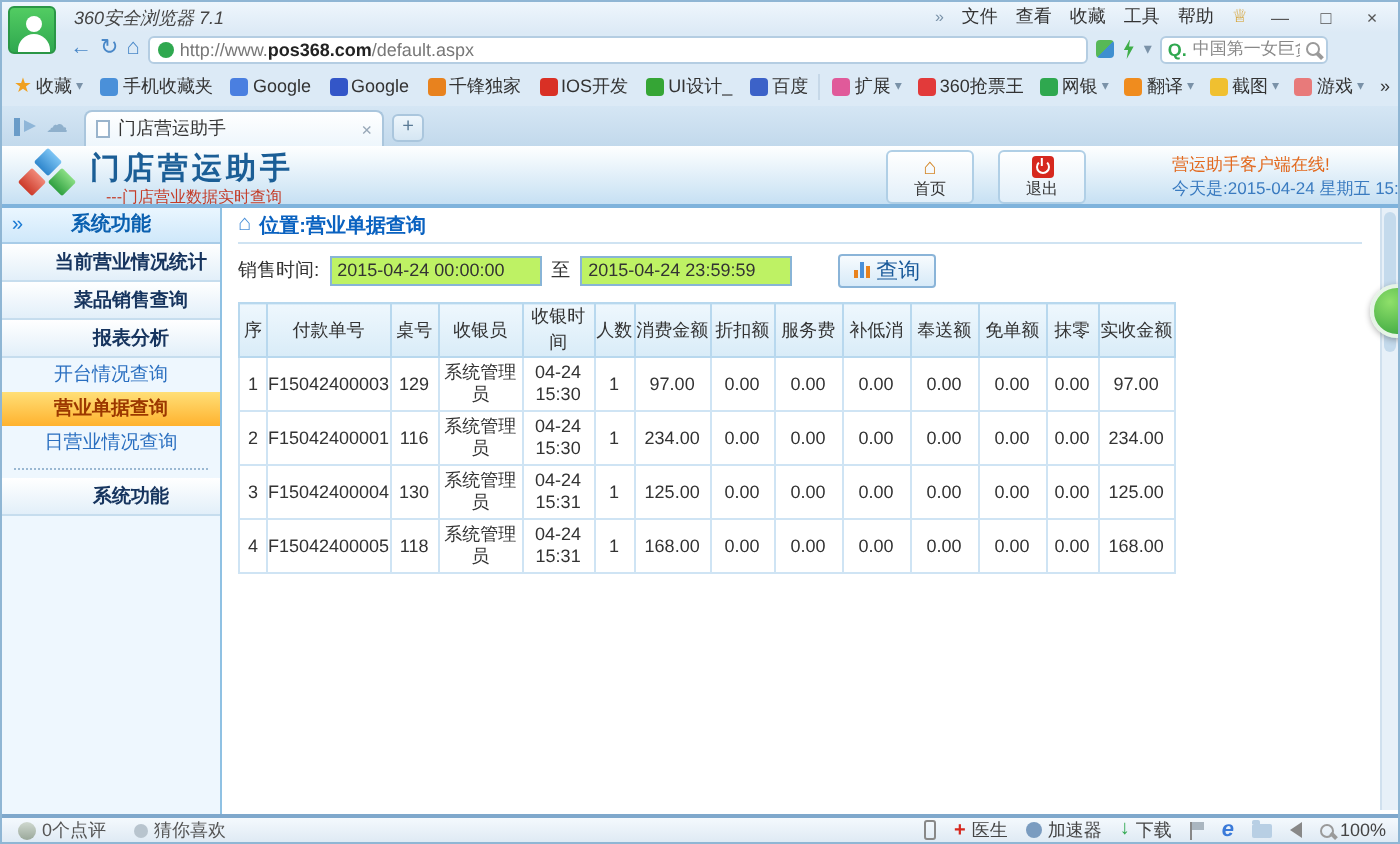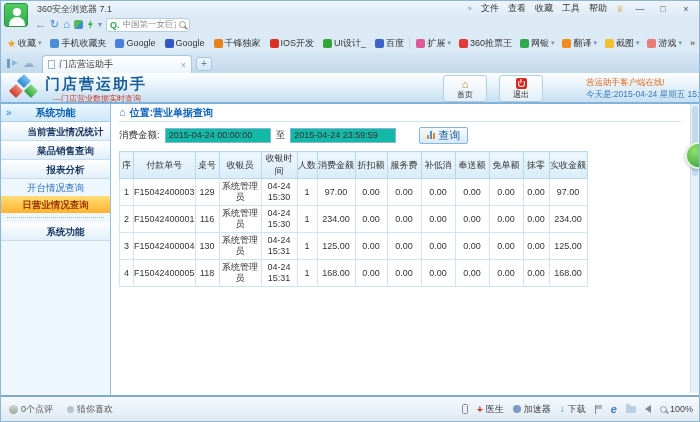--- a/index.html
+++ b/index.html
@@ -1,21 +1,21 @@
 <!DOCTYPE html>
 <html><head>
 <meta charset="utf-8">
 <style>
   html,body{margin:0;padding:0;background:#666;}
   *{box-sizing:border-box;font-family:"Liberation Sans","DejaVu Sans",sans-serif;}
   #win{position:relative;width:700px;height:422px;background:#dceaf6;overflow:hidden;border:1px solid #8fb6d4;display:flex;flex-direction:column;}
 
   
   .titlebar{height:15px;background:linear-gradient(#eef6fc,#ddeaf6);display:flex;align-items:center;position:relative;}
-  .win-title{position:absolute;left:36px;top:2px;font-size:9px;color:#444;}
+  .win-title{position:absolute;left:36px;top:2px;font-size:9px;color:#444;font-style:italic;}
   .menu-wrap{margin-left:auto;display:flex;align-items:center;gap:9px;padding-right:6px;font-size:9px;color:#333;}
   .menu-item{cursor:pointer;}
   .crown{color:#d49a20;font-size:9px;}
   .winbtn{font-size:9px;color:#555;width:14px;text-align:center;cursor:pointer;}
   .avatar{position:absolute;left:3px;top:2px;width:24px;height:24px;border-radius:3px;background:linear-gradient(#52cc62,#2fa84f);z-index:30;border:1px solid #2a9646;}
   .avatar::before{content:'';position:absolute;left:8px;top:4px;width:8px;height:8px;border-radius:50%;background:#fff;}
   .avatar::after{content:'';position:absolute;left:4px;top:13px;width:16px;height:9px;border-radius:8px 8px 0 0;background:#fff;}
 
   
   .addrbar{height:17px;display:flex;align-items:center;padding-left:34px;gap:4px;}
@@ -83,39 +83,39 @@
   .sb-group{height:19px;line-height:19px;text-align:center;font-weight:bold;color:#16345e;background:linear-gradient(#ffffff,#e2eff9);border-bottom:1px solid #c6ddee;font-size:9.5px;cursor:pointer;padding-left:20px;}
   .sb-item{height:17px;line-height:17px;text-align:center;color:#2a6fc0;font-size:9.5px;cursor:pointer;}
   .sb-selected{height:17px;line-height:17px;text-align:center;color:#9c3800;font-weight:bold;background:linear-gradient(#ffdf77,#ffb22e);font-size:9.5px;cursor:pointer;}
   .sb-sep{height:5px;border-bottom:1px dotted #9ab8d2;margin:0 6px 4px;}
 
   .main{flex:1;position:relative;padding:0 18px 0 8px;min-width:0;}
   .breadcrumb{height:18px;display:flex;align-items:center;gap:4px;border-bottom:1px solid #cfe3f2;}
   .bc-home{color:#4a90d9;font-size:11px;line-height:11px;}
   .bc-text{font-size:10px;font-weight:bold;color:#0a62c0;}
   .queryrow{height:24px;display:flex;align-items:center;gap:5px;font-size:9.5px;color:#333;margin-top:1px;}
-  .qinput{width:106px;height:15px;border:1px solid #88b4d6;font-size:9px;padding:0 3px;color:#333;background:#14b8a6;}
+  .qinput{width:106px;height:15px;border:1px solid #88b4d6;font-size:9px;padding:0 3px;color:#333;background:#bef264;}
   .qbtn{height:17px;padding:0 7px;background:linear-gradient(#f7fbfe,#d7eaf8);border:1px solid #8ab4d8;border-radius:2px;font-size:11px;color:#1a5a9a;display:flex;align-items:center;gap:3px;cursor:pointer;margin-left:18px;}
   .chart-ic{display:inline-flex;align-items:flex-end;gap:1px;height:8px;}
   .chart-ic i{width:2px;background:#e8821e;display:block;}
   .chart-ic i:nth-child(1){height:4px;}
   .chart-ic i:nth-child(2){height:8px;background:#4a90d9;}
   .chart-ic i:nth-child(3){height:6px;}
 
   table.orders{border-collapse:collapse;table-layout:fixed;margin-top:4px;}
   table.orders th{height:15px;background:linear-gradient(#eef7fd,#d9ecf8);border:1px solid #b8d8ee;font-size:9px;font-weight:normal;color:#333;padding:0;}
   table.orders td{height:27px;border:1px solid #cfe4f4;font-size:9px;color:#333;text-align:center;padding:0;background:#fff;line-height:11px;}
   table.orders tr.total-row td{height:16px;background:#eef6fc;color:#1a1acc;font-weight:bold;}
 
   .scrolltrack{position:absolute;right:0;top:0;bottom:2px;width:9px;background:#e7f0f8;border-left:1px solid #d0e0ee;}
   .scrollthumb{position:absolute;left:1px;right:1px;top:2px;height:70px;background:#c4daec;border-radius:3px;}
   .floatball{position:absolute;right:-13px;top:38px;width:27px;height:27px;border-radius:50%;background:radial-gradient(circle at 35% 30%,#8fe06a,#2f9e3a);border:2px solid #e6f4e6;box-shadow:0 1px 3px rgba(0,0,0,.3);cursor:pointer;}
 
   
-  .statusbar{height:26px;background:linear-gradient(#f4f9fd,#dfeaf4);border-top:2px solid #7fa8cc;display:flex;align-items:center;padding:0 6px 0 8px;font-size:9px;color:#555;}
+  .statusbar{height:14px;background:linear-gradient(#f4f9fd,#dfeaf4);border-top:2px solid #7fa8cc;display:flex;align-items:center;padding:0 6px 0 8px;font-size:9px;color:#555;}
   .stat-left{display:flex;align-items:center;gap:14px;}
   .stat-item{display:flex;align-items:center;gap:3px;cursor:pointer;}
   .rev-ic{width:9px;height:9px;border-radius:50%;background:linear-gradient(#cfd8cf,#9aa89a);}
   .sug-ic{width:7px;height:7px;border-radius:50%;background:#b8c4ce;}
   .stat-right{margin-left:auto;display:flex;align-items:center;gap:9px;color:#444;}
   .phone-ic{width:6px;height:10px;border:1px solid #888;border-radius:1.5px;}
   .cross-ic{color:#d6281e;font-weight:bold;font-size:10px;line-height:9px;}
   .acc-ic{width:8px;height:8px;border-radius:50%;background:#7a9cc0;position:relative;}
   .dl-ic{color:#2fa84f;font-weight:bold;font-size:10px;line-height:10px;}
   .flag-ic{width:7px;height:9px;border-left:1.5px solid #888;position:relative;}
@@ -146,20 +146,24 @@
       <span class="winbtn">—</span>
       <span class="winbtn">□</span>
       <span class="winbtn">×</span>
     </div>
   </div>
 
   <div class="addrbar">
     <span class="navbtn">←</span>
     <span class="navbtn">↻</span>
     <span class="navbtn">⌂</span>
+    <div class="urlbox">
+      <span class="siteicon"></span>
+      <span class="urltext"><span>http://www.</span><b>pos368.com</b><span>/default.aspx</span></span>
+    </div>
     <div class="addr-icons">
       <span class="grid-ic"></span>
       <span class="bolt"></span>
       <span class="chev">▾</span>
     </div>
     <div class="searchbox">
       <span class="qlogo">Q.</span>
       <span class="searchtext">中国第一女巨贪落网</span>
       <span class="mag"></span>
     </div>
@@ -278,33 +282,34 @@
     <div class="sidebar">
       <div class="sb-header">
         <span class="sb-collapse">»</span>
         <span>系统功能</span>
       </div>
       <div>
           <div class="sb-group">当前营业情况统计</div>
           <div class="sb-group">菜品销售查询</div>
           <div class="sb-group">报表分析</div>
           <div class="sb-item">开台情况查询</div>
-          <div class="sb-selected">日营业情况查询</div>
+          <div class="sb-selected">营业单据查询</div>
+          <div class="sb-item">日营业情况查询</div>
           <div class="sb-sep"></div>
           <div class="sb-group">系统功能</div>
         </div>
     </div>
 
     <div class="main">
       <div class="breadcrumb">
         <span class="bc-home">⌂</span>
         <span class="bc-text">位置:营业单据查询</span>
       </div>
       <div class="queryrow">
-        <span>消费金额:</span>
+        <span>销售时间:</span>
         <input class="qinput" value="2015-04-24 00:00:00" style="">
         <span>至</span>
         <input class="qinput" value="2015-04-24 23:59:59" style="">
         <button class="qbtn">
           <span class="chart-ic">
               <i></i>
               <i></i>
               <i></i>
             </span>
           <span>查询</span>

